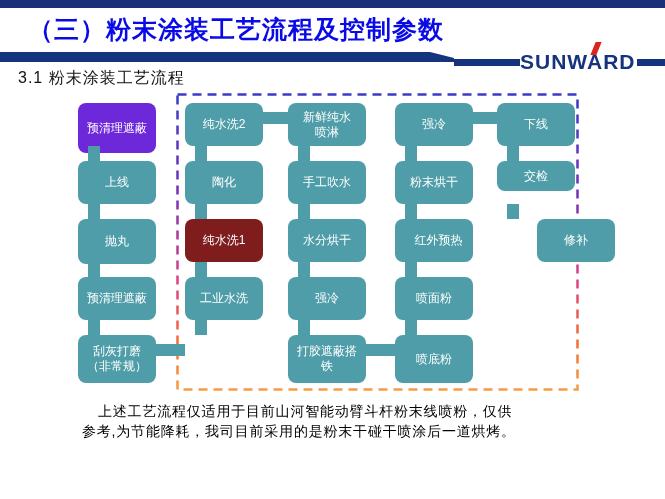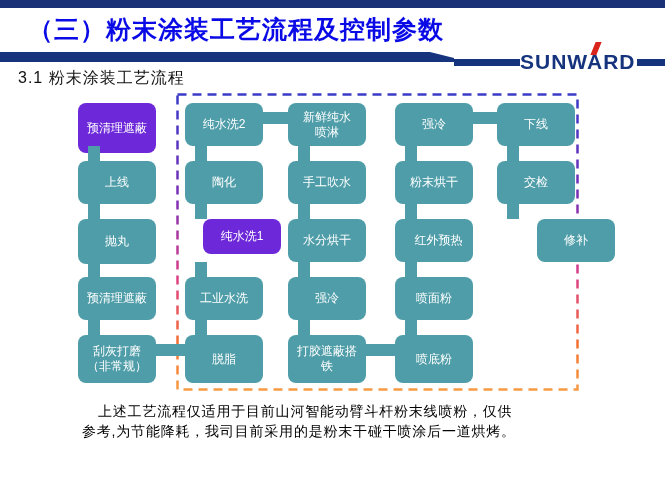--- a/index.html
+++ b/index.html
@@ -85,25 +85,24 @@
       <div class="flow-box" style="left: 78px; top: 219px; width: 78px; height: 45px; background: rgb(78, 157, 168);">抛丸</div>
       <div class="flow-conn" style="left: 88px; top: 262px; width: 12px; height: 15px; background: rgb(78, 157, 168);"></div>
       <div class="flow-box" style="left: 78px; top: 277px; width: 78px; height: 43px; background: rgb(78, 157, 168);">预清理遮蔽</div>
       <div class="flow-conn" style="left: 88px; top: 320px; width: 12px; height: 15px; background: rgb(78, 157, 168);"></div>
       <div class="flow-box" style="left: 78px; top: 335px; width: 78px; height: 48px; background: rgb(78, 157, 168);">刮灰打磨
 （非常规）</div>
       <div class="flow-box" style="left: 185px; top: 103px; width: 78px; height: 43px; background: rgb(78, 157, 168);">纯水洗2</div>
       <div class="flow-conn" style="left: 195px; top: 146px; width: 12px; height: 15px; background: rgb(78, 157, 168);"></div>
       <div class="flow-box" style="left: 185px; top: 161px; width: 78px; height: 43px; background: rgb(78, 157, 168);">陶化</div>
       <div class="flow-conn" style="left: 195px; top: 204px; width: 12px; height: 15px; background: rgb(78, 157, 168);"></div>
-      <div class="flow-box" style="left: 185px; top: 219px; width: 78px; height: 35px; background: #6d28d9; margin-left: 18px;">纯水洗1</div>
+      <div class="flow-box" style="left: 185px; top: 219px; width: 78px; height: 43px; background: #7f1d1d;">纯水洗1</div>
       <div class="flow-conn" style="left: 195px; top: 262px; width: 12px; height: 15px; background: rgb(78, 157, 168);"></div>
       <div class="flow-box" style="left: 185px; top: 277px; width: 78px; height: 43px; background: rgb(78, 157, 168);">工业水洗</div>
       <div class="flow-conn" style="left: 195px; top: 320px; width: 12px; height: 15px; background: rgb(78, 157, 168);"></div>
-      <div class="flow-box" style="left: 185px; top: 335px; width: 78px; height: 48px; background: rgb(78, 157, 168);">脱脂</div>
       <div class="flow-box" style="left: 288px; top: 103px; width: 78px; height: 43px; background: rgb(78, 157, 168);">新鲜纯水
 喷淋</div>
       <div class="flow-conn" style="left: 298px; top: 146px; width: 12px; height: 15px; background: rgb(78, 157, 168);"></div>
       <div class="flow-box" style="left: 288px; top: 161px; width: 78px; height: 43px; background: rgb(78, 157, 168);">手工吹水</div>
       <div class="flow-conn" style="left: 298px; top: 204px; width: 12px; height: 15px; background: rgb(78, 157, 168);"></div>
       <div class="flow-box" style="left: 288px; top: 219px; width: 78px; height: 43px; background: rgb(78, 157, 168);">水分烘干</div>
       <div class="flow-conn" style="left: 298px; top: 262px; width: 12px; height: 15px; background: rgb(78, 157, 168);"></div>
       <div class="flow-box" style="left: 288px; top: 277px; width: 78px; height: 43px; background: rgb(78, 157, 168);">强冷</div>
       <div class="flow-conn" style="left: 298px; top: 320px; width: 12px; height: 15px; background: rgb(78, 157, 168);"></div>
       <div class="flow-box" style="left: 288px; top: 335px; width: 78px; height: 48px; background: rgb(78, 157, 168);">打胶遮蔽搭
@@ -112,21 +111,21 @@
       <div class="flow-conn" style="left: 405px; top: 146px; width: 12px; height: 15px; background: rgb(78, 157, 168);"></div>
       <div class="flow-box" style="left: 395px; top: 161px; width: 78px; height: 43px; background: rgb(78, 157, 168);">粉末烘干</div>
       <div class="flow-conn" style="left: 405px; top: 204px; width: 12px; height: 15px; background: rgb(78, 157, 168);"></div>
       <div class="flow-box" style="left: 395px; top: 219px; width: 78px; height: 43px; background: rgb(78, 157, 168); padding-left: 12px;">红外预热</div>
       <div class="flow-conn" style="left: 405px; top: 262px; width: 12px; height: 15px; background: rgb(78, 157, 168);"></div>
       <div class="flow-box" style="left: 395px; top: 277px; width: 78px; height: 43px; background: rgb(78, 157, 168);">喷面粉</div>
       <div class="flow-conn" style="left: 405px; top: 320px; width: 12px; height: 15px; background: rgb(78, 157, 168);"></div>
       <div class="flow-box" style="left: 395px; top: 335px; width: 78px; height: 48px; background: rgb(78, 157, 168);">喷底粉</div>
       <div class="flow-box" style="left: 497px; top: 103px; width: 78px; height: 43px; background: rgb(78, 157, 168);">下线</div>
       <div class="flow-conn" style="left: 507px; top: 146px; width: 12px; height: 15px; background: rgb(78, 157, 168);"></div>
-      <div class="flow-box" style="left: 497px; top: 161px; width: 78px; height: 43px; background: rgb(78, 157, 168);">交检</div>
+      <div class="flow-box" style="left: 497px; top: 161px; width: 78px; height: 30px; background: rgb(78, 157, 168);">交检</div>
       <div class="flow-conn" style="left: 507px; top: 204px; width: 12px; height: 15px; background: rgb(78, 157, 168);"></div>
       <div class="flow-box" style="left: 497px; top: 219px; width: 78px; height: 43px; background: rgb(78, 157, 168); margin-left: 40px;">修补</div>
       <div class="flow-conn" style="left: 156px; top: 344px; width: 29px; height: 12px; background: rgb(78, 157, 168);"></div>
       <div class="flow-conn" style="left: 263px; top: 112px; width: 25px; height: 12px; background: rgb(78, 157, 168);"></div>
       <div class="flow-conn" style="left: 366px; top: 344px; width: 29px; height: 12px; background: rgb(78, 157, 168);"></div>
       <div class="flow-conn" style="left: 473px; top: 112px; width: 24px; height: 12px; background: rgb(78, 157, 168);"></div>
     </div>
 
   <div id="note-text" class="abs">
     <div id="note-line-1">上述工艺流程仅适用于目前山河智能动臂斗杆粉末线喷粉，仅供</div>

